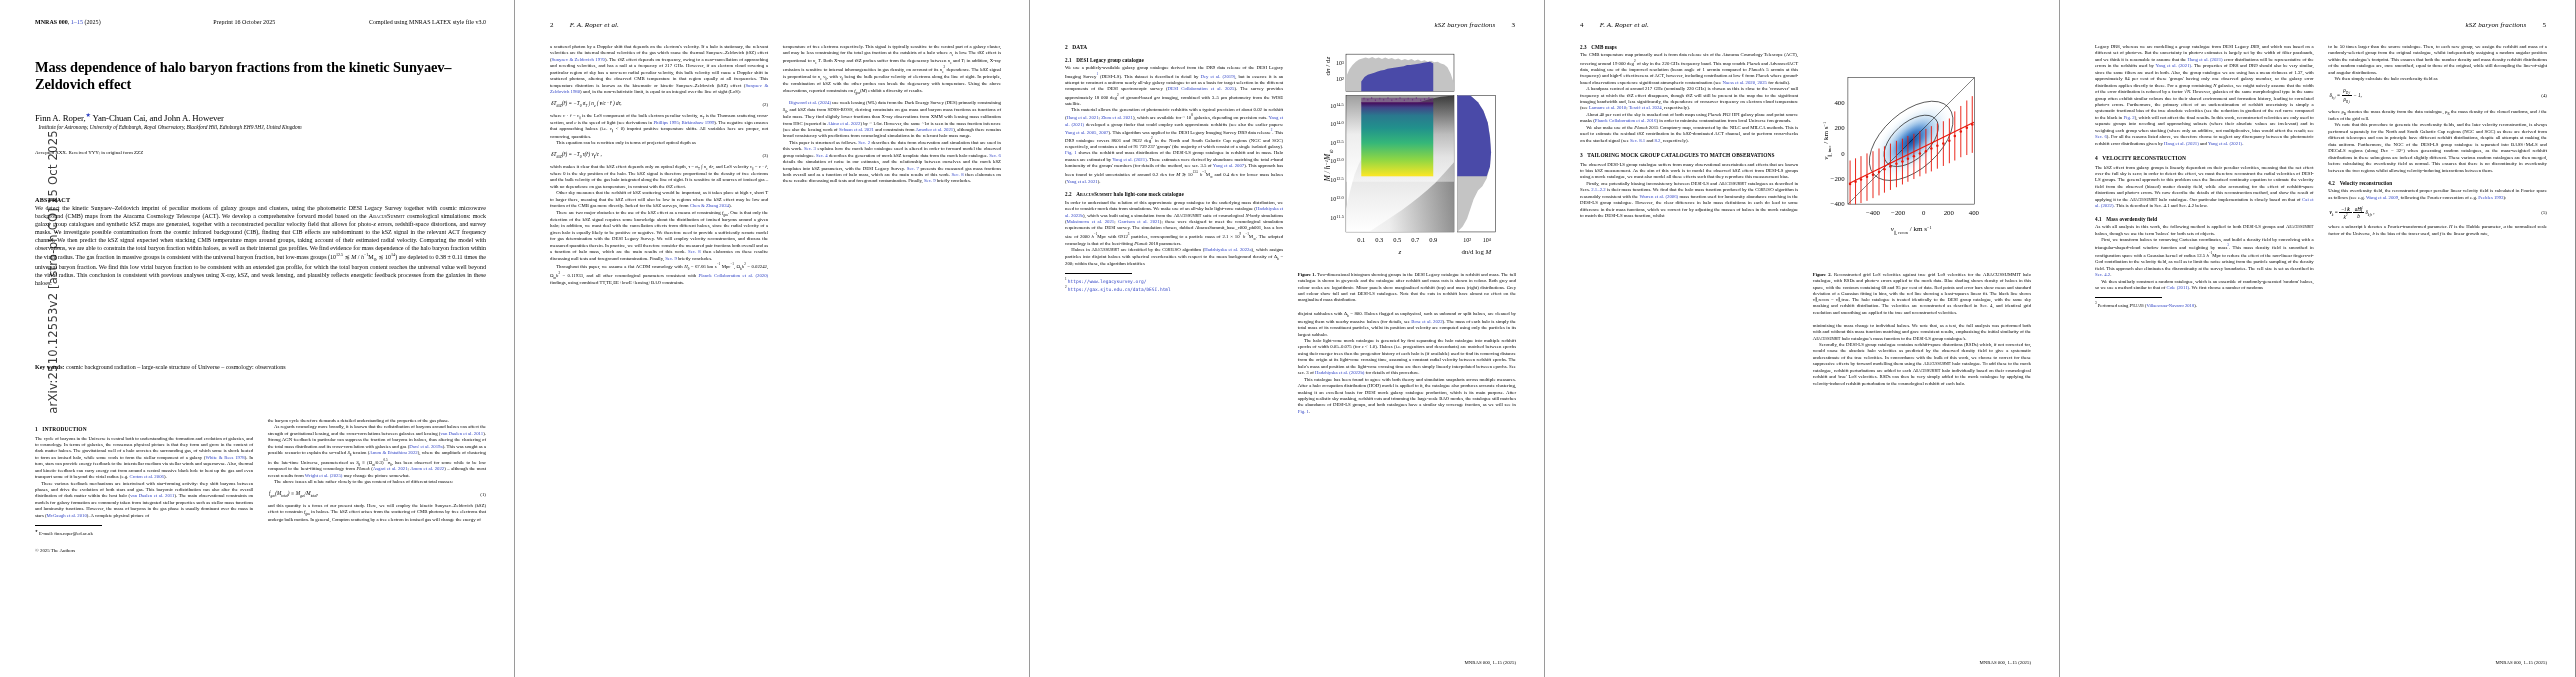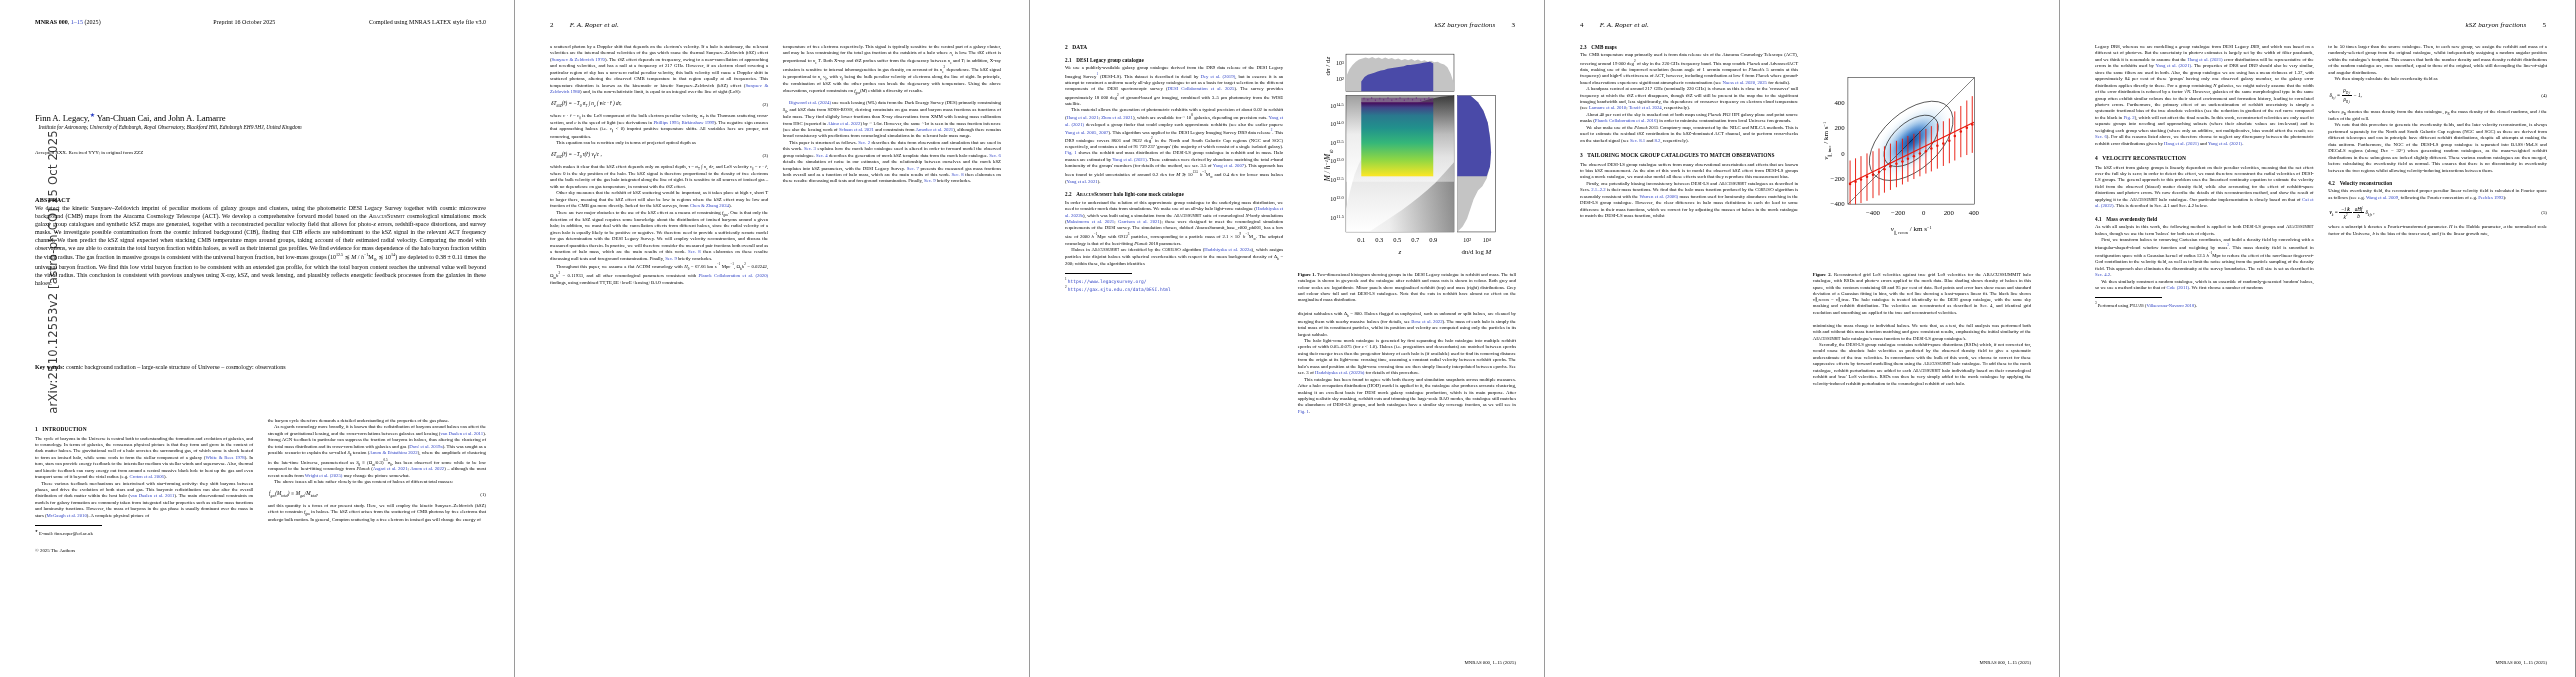--- a/index.html
+++ b/index.html
@@ -178,23 +178,24 @@
           <b>000</b><span>,</span>
           <span class="lnk">1–15</span>
           <span>(2025)</span>
         </div>
         <div class="mid">Preprint 16 October 2025</div>
         <div>Compiled using MNRAS LATEX style file v3.0</div>
       </div>
 
       <div class="arxiv-stamp">arXiv:2510.12553v2  [astro-ph.CO]  15 Oct 2025</div>
 
+      <div class="paper-title">Mass dependence of halo baryon fractions from the kinetic Sunyaev–Zeldovich effect</div>
 
       <div class="authors">
-        <span>Finn A. Legacy,</span><sup class="lnk">★</sup><span> Yan-Chuan Cai, and John A. Lamarre</span>
+        <span>Finn A. Roper,</span><sup class="lnk">★</sup><span> Yan-Chuan Cai, and John A. However</span>
       </div>
       <div class="affil">Institute for Astronomy, University of Edinburgh, Royal Observatory, Blackford Hill, Edinburgh EH9 3HJ, United Kingdom</div>
       <div class="accepted">Accepted XXX. Received YYY; in original form ZZZ</div>
 
       <div class="abs-head">ABSTRACT</div>
       <div class="abstract">
         We detect the kinetic Sunyaev–Zeldovich imprint of peculiar motions of galaxy groups and clusters, using the photometric DESI
         Legacy Survey together with cosmic microwave background (CMB) maps from the Atacama Cosmology Telescope (ACT). We
         develop a comprehensive forward model based on the <span class="sc">AbacusSummit</span> cosmological simulations: mock galaxy group catalogues
         and synthetic kSZ maps are generated, together with a reconstructed peculiar velocity field that allows for photo-<i>z</i> errors,

